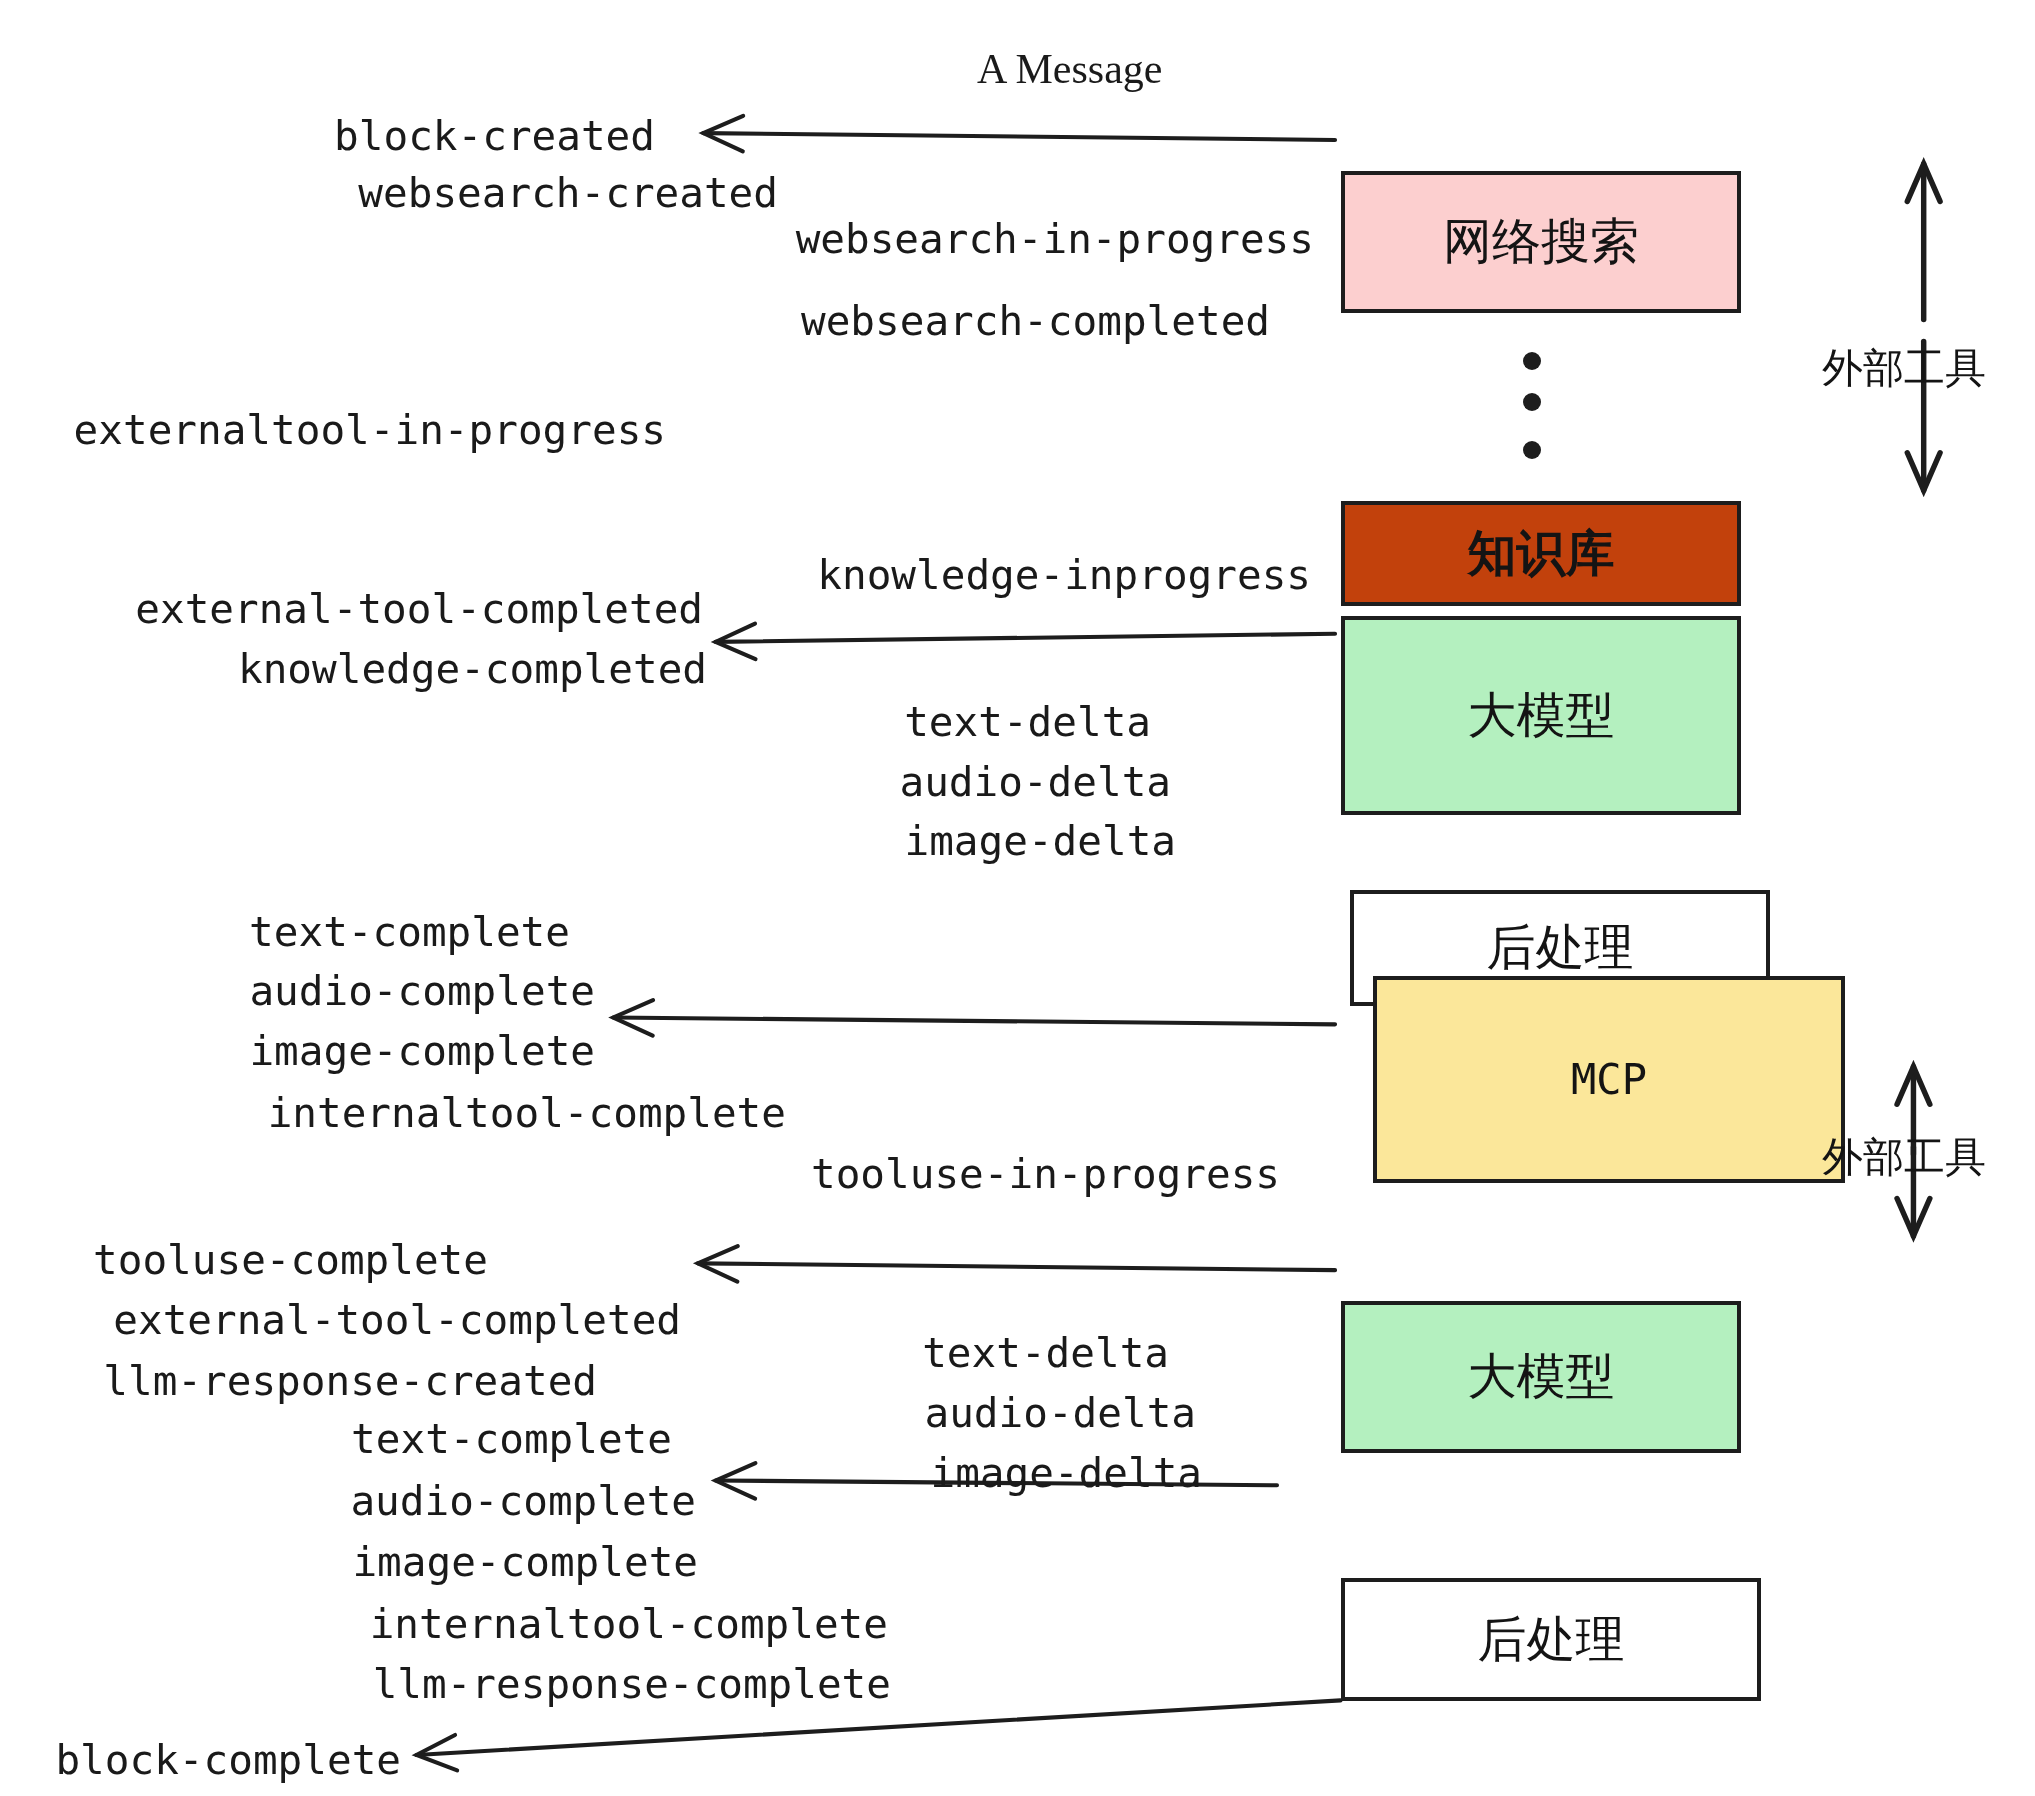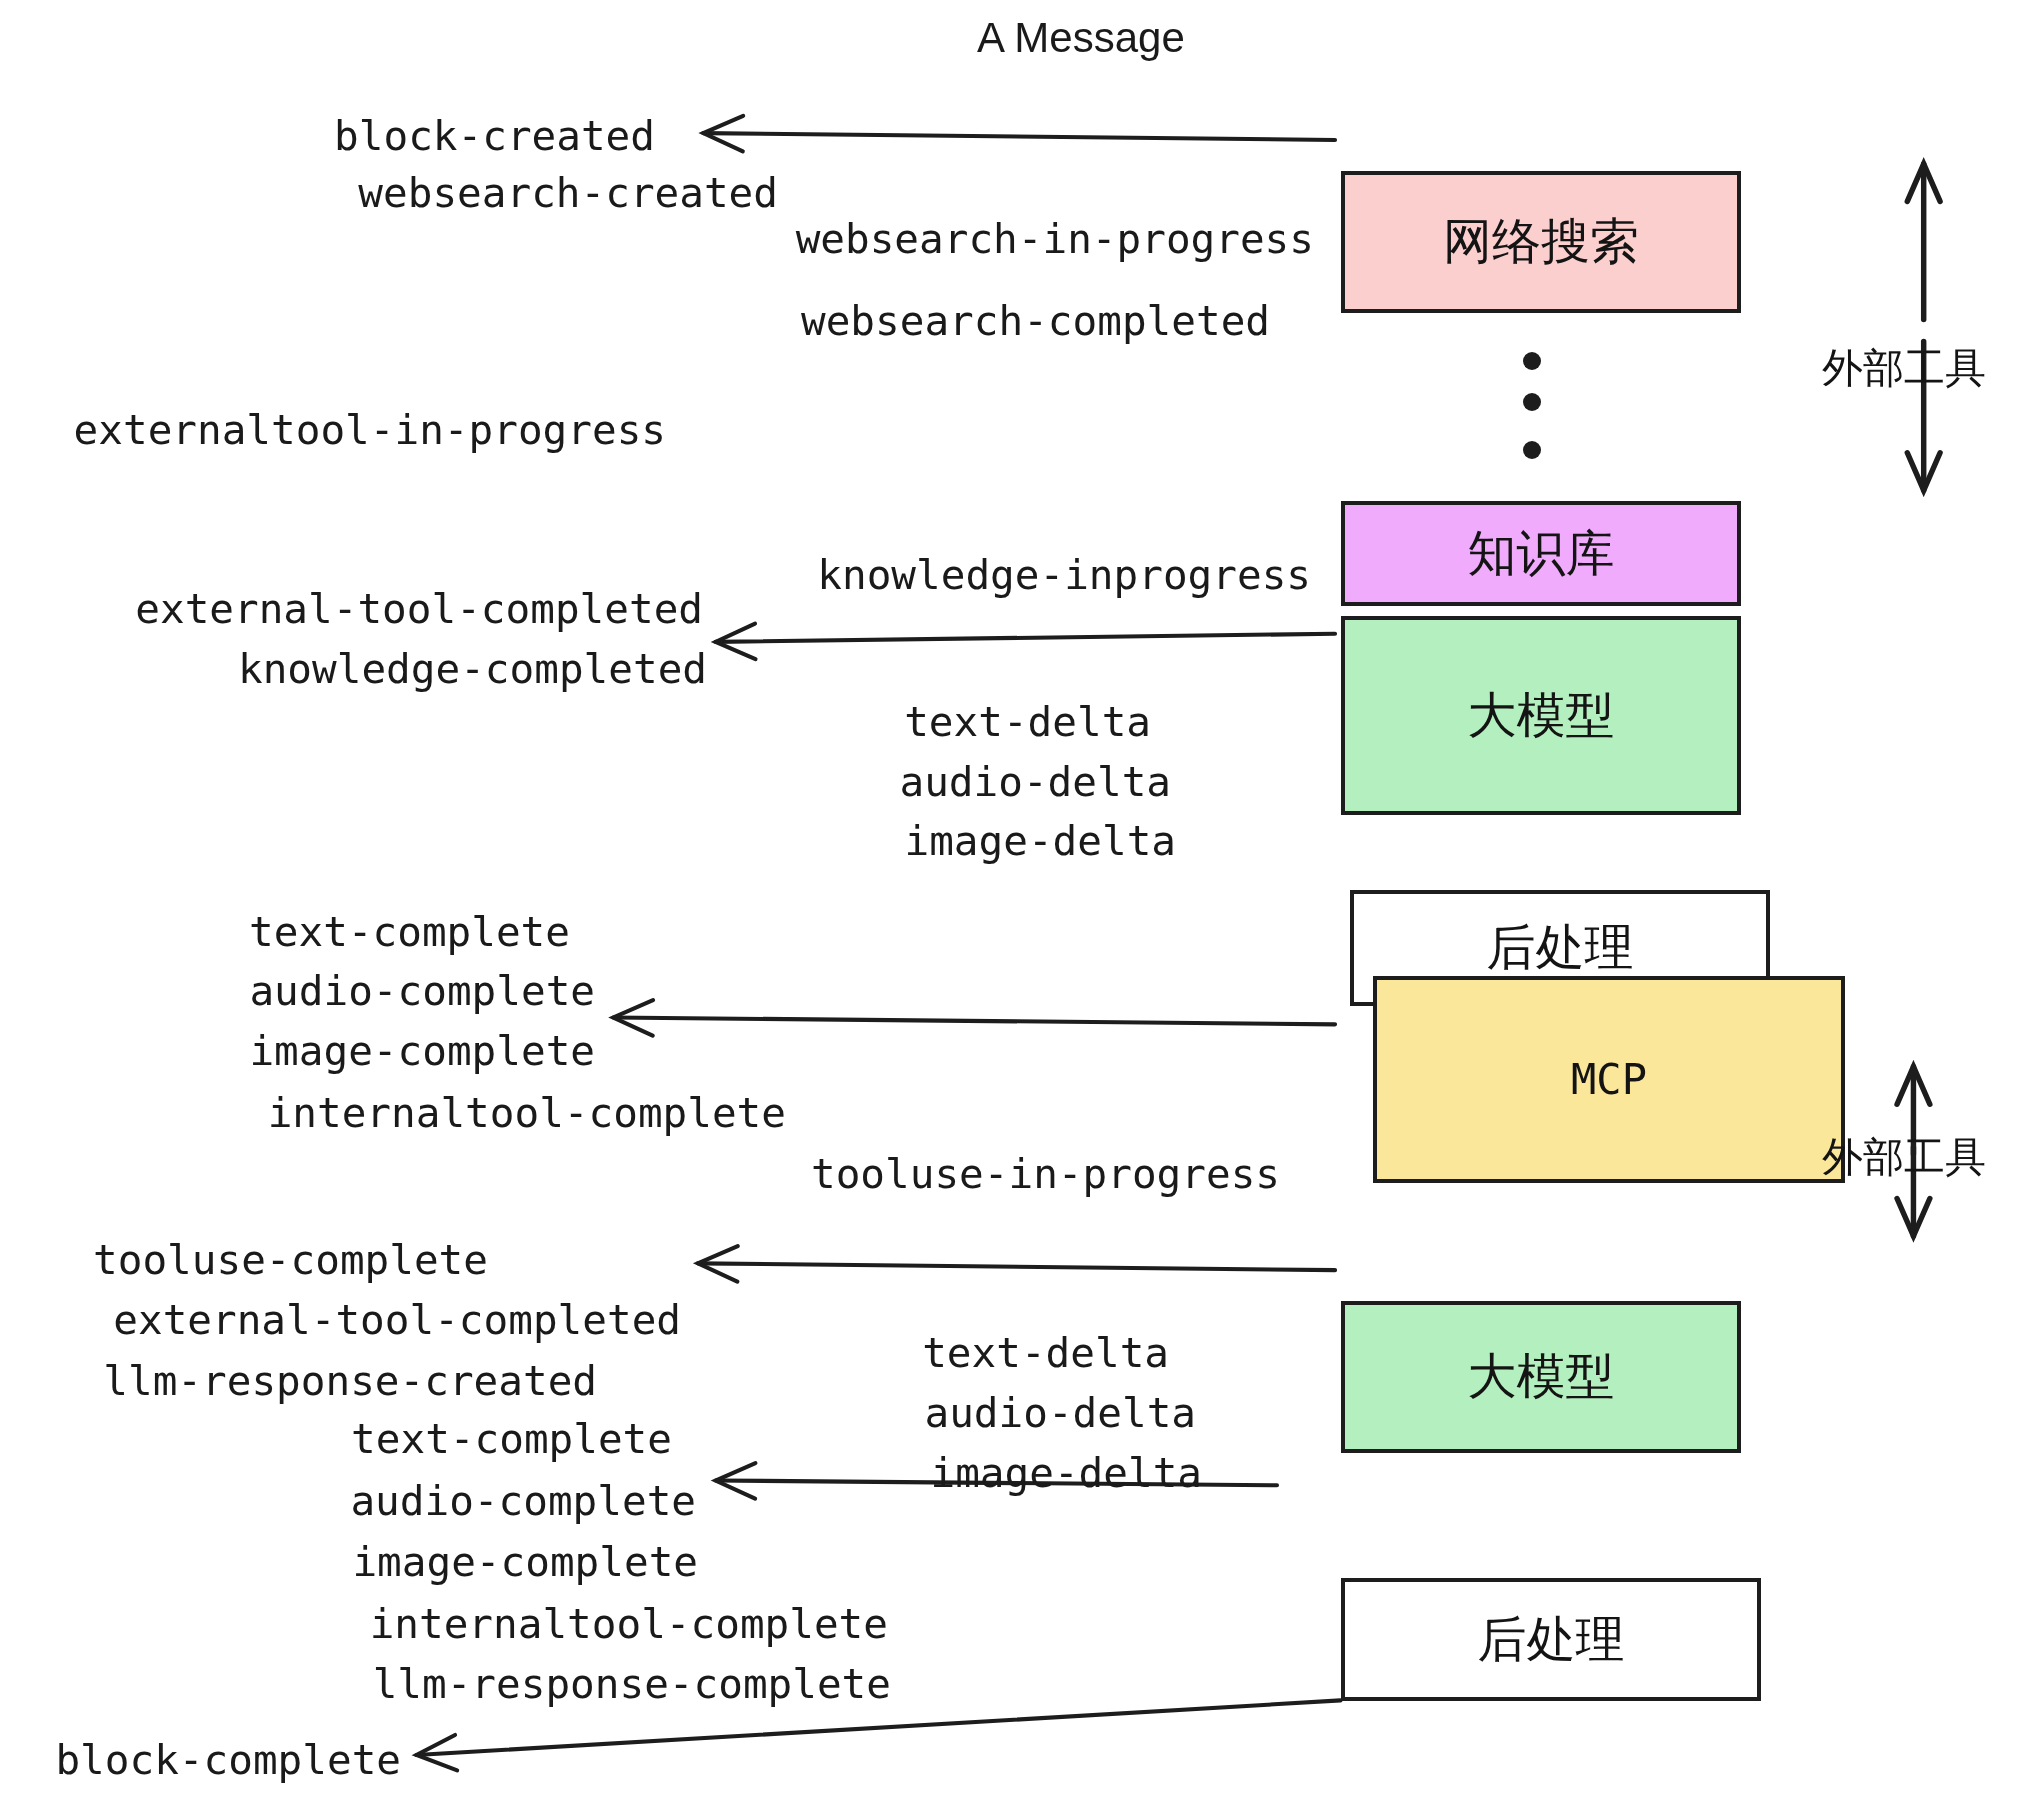--- a/index.html
+++ b/index.html
@@ -15,24 +15,25 @@
     font-family:"DejaVu Sans Mono","Liberation Mono",monospace;
     font-size:41px;
     line-height:1;
     color:#1a1a1a;
     white-space:nowrap;
     letter-spacing:0px;
   }
   .evt.r{ text-align:right; }
   .title{
     position:absolute;
-    font-family:Liberation Sans, sans-serif;
+    font-family:Liberation Serif, serif;
     font-size:42px;
     color:#1a1a1a;
     white-space:nowrap;
+    margin-top:31px;
   }
   .box{
     position:absolute;
     box-sizing:border-box;
     border:4.8px solid #1d1d1d;
     display:flex;align-items:center;justify-content:center;
     font-family:"DejaVu Sans","Liberation Sans",sans-serif;
     font-size:49px;
     color:#141414;
   }
@@ -109,21 +110,21 @@
           <line x1="2802" y1="1680" x2="2802" y2="1810"></line>
           <polyline points="2778,1755 2802,1810 2826,1755" fill="none"></polyline>
         </g>
       </g>
   </svg>
 
   <div id="boxes-layer">
       <div class="box" style="left: 1341px; top: 171px; width: 400px; height: 142px; background: rgb(252, 207, 207);">
         <span>网络搜索</span>
       </div>
-      <div class="box" style="left: 1341px; top: 501px; width: 400px; height: 105px; background: #f0abfc;">
+      <div class="box" style="left: 1341px; top: 501px; width: 400px; height: 105px; background: #c2410c; font-weight: bold;">
         <span>知识库</span>
       </div>
       <div class="box" style="left: 1341px; top: 616px; width: 400px; height: 199px; background: rgb(180, 240, 191);">
         <span>大模型</span>
       </div>
       <div class="box" style="left: 1350px; top: 890px; width: 420px; height: 116px; background: rgb(255, 255, 255);">
         <span>后处理</span>
       </div>
       <div class="box mcpbox" style="left: 1343px; top: 976px; width: 472px; height: 207px; background: rgb(251, 231, 154); margin-left: 30px;">
         <span>MCP</span>

